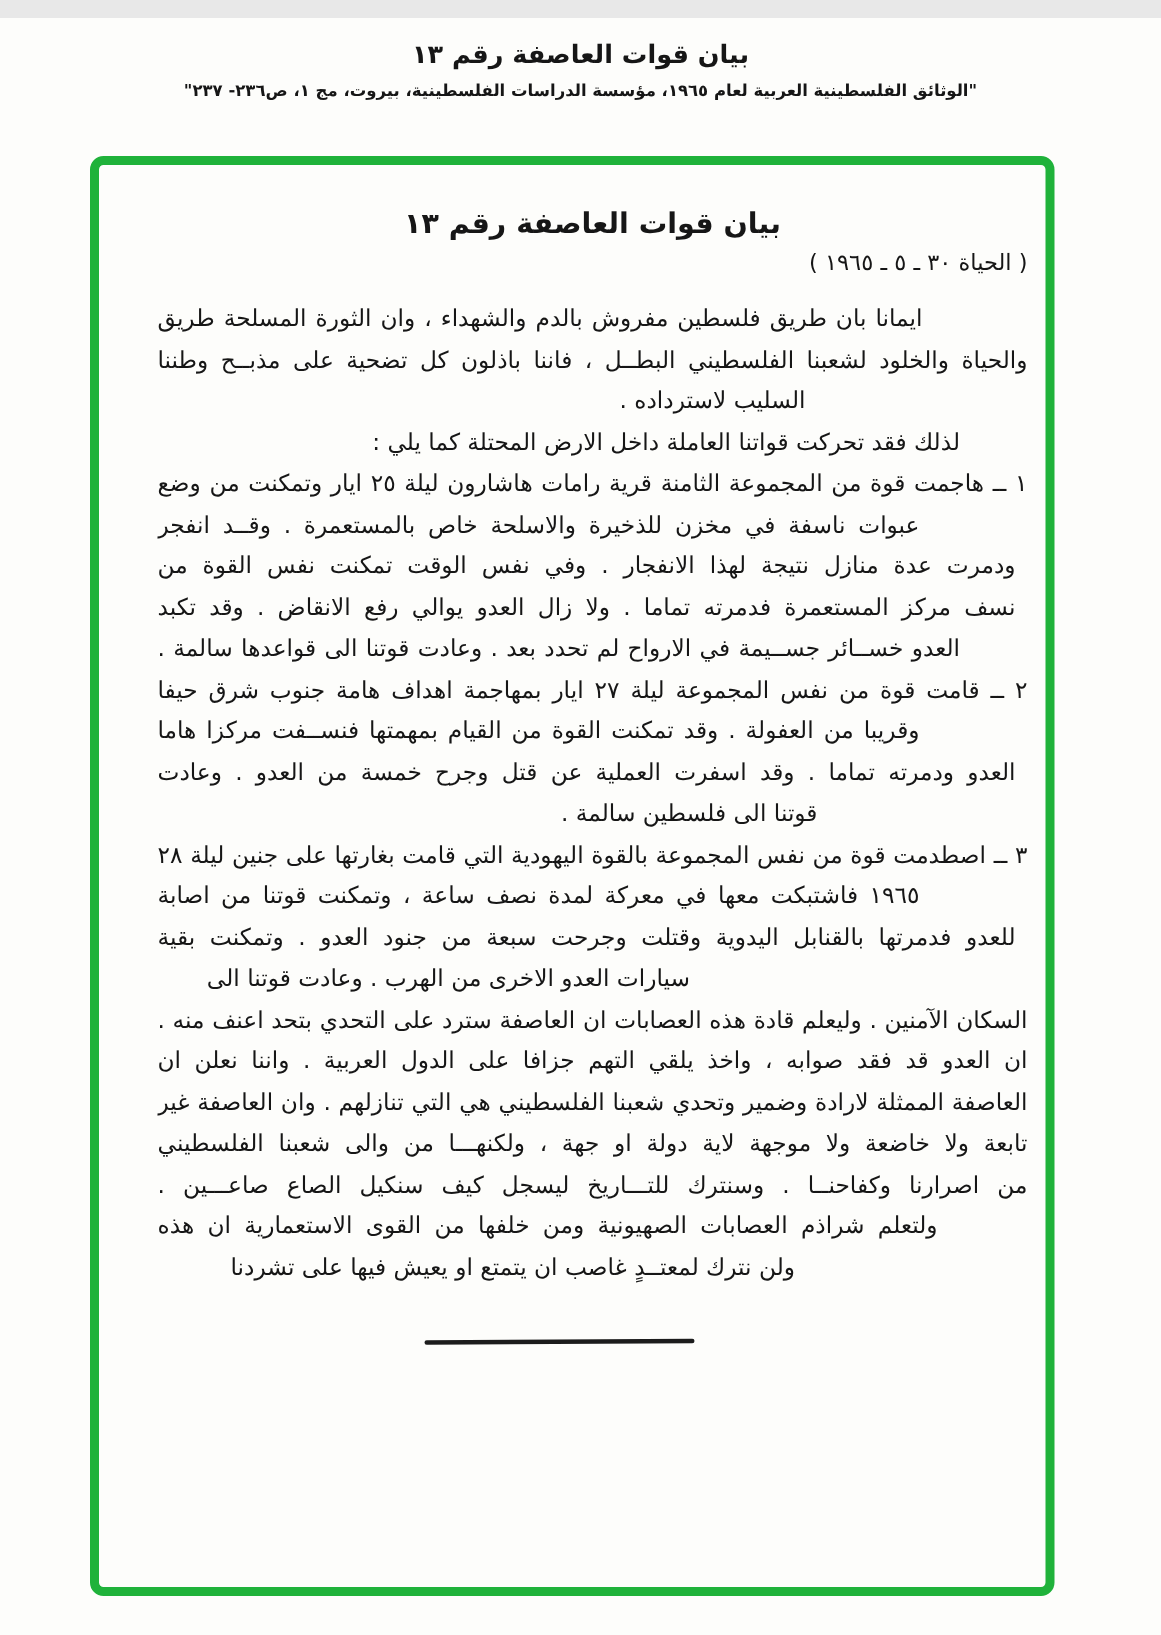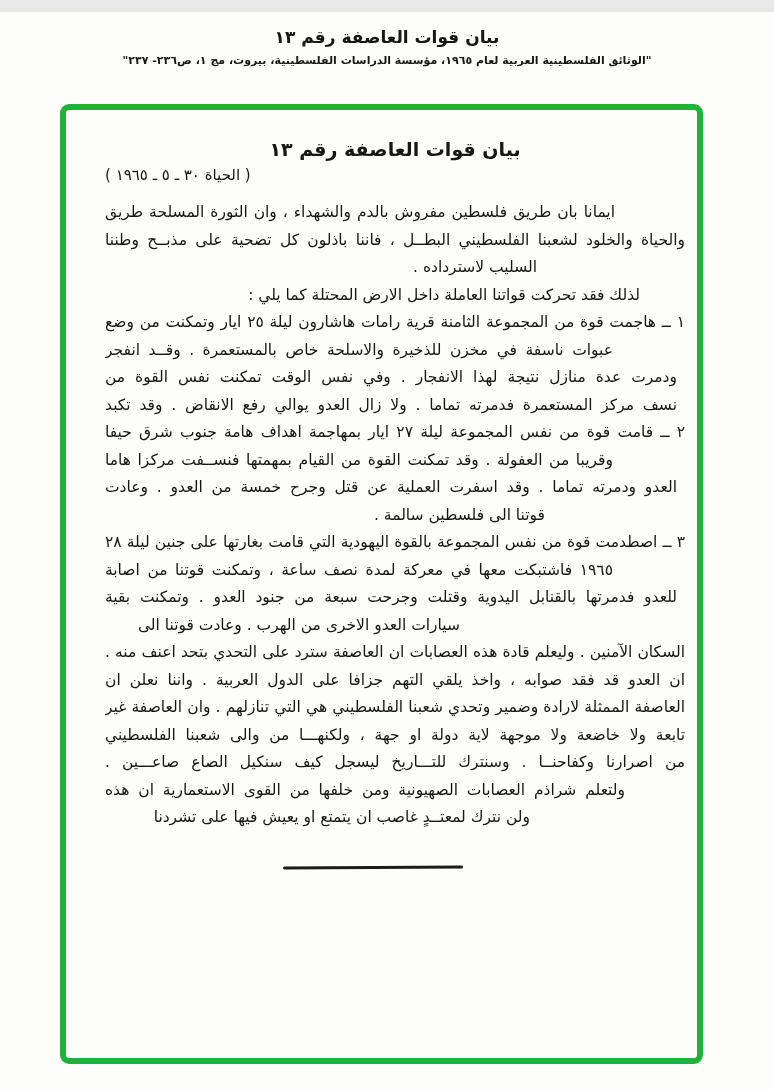--- a/index.html
+++ b/index.html
@@ -14,21 +14,21 @@
   .frame{
     position:absolute;left:60px;top:92px;width:643px;height:960px;
     border:6px solid var(--frame,#1fb23a);border-radius:9px;box-sizing:border-box;
     background:#fdfdfb;
   }
   .doc{
     position:absolute;top:0;left:0;right:0;bottom:0;
     direction:rtl;padding:26px 12px 0 39px;box-sizing:border-box;
   }
   .d-title{text-align:center;font-weight:bold;font-size:19px;line-height:26px;}
-  .d-date{text-align:left;font-size:15px;line-height:22px;margin-top:2px;}
+  .d-date{text-align:right;font-size:15px;line-height:22px;margin-top:2px;}
   .body{margin-top:13px;}
   .ln{
     font-size:15.5px;line-height:27.5px;height:27.5px;overflow:hidden;
     text-align:justify;text-align-last:justify;-moz-text-align-last:justify;
     text-justify:inter-word;
   }
   .short{text-align:right;text-align-last:right;-moz-text-align-last:right;}
   .pr8{padding-right:8px;}
   .pr20{padding-right:20px;}
   .pr45{padding-right:45px;}
@@ -65,20 +65,21 @@
         <div class="ln pr70">ايمانا بان طريق فلسطين مفروش بالدم والشهداء ، وان الثورة المسلحة طريق الكرامة</div>
         <div class="ln">والحياة والخلود لشعبنا الفلسطيني البطــل ، فاننا باذلون كل تضحية على مذبــح وطننا</div>
         <div class="ln short pr148">السليب لاسترداده .</div>
 
         <div class="ln short pr45">لذلك فقد تحركت قواتنا العاملة داخل الارض المحتلة كما يلي :</div>
 
         <div class="ln">١ ــ هاجمت قوة من المجموعة الثامنة قرية رامات هاشارون ليلة ٢٥ ايار وتمكنت من وضع</div>
         <div class="ln pr72">عبوات ناسفة في مخزن للذخيرة والاسلحة خاص بالمستعمرة .  وقــد انفجر المخزن</div>
         <div class="ln pr8">ودمرت عدة منازل نتيجة لهذا الانفجار . وفي نفس الوقت تمكنت نفس القوة من</div>
         <div class="ln pr8">نسف مركز المستعمرة فدمرته تماما . ولا زال العدو يوالي رفع الانقاض . وقد تكبد</div>
+        <div class="ln pr45">العدو خســائر جســيمة في الارواح لم تحدد بعد . وعادت قوتنا الى قواعدها سالمة .</div>
 
         <div class="ln">٢ ــ قامت قوة من نفس المجموعة ليلة ٢٧ ايار بمهاجمة اهداف هامة جنوب شرق حيفا</div>
         <div class="ln pr72">وقريبا من العفولة . وقد تمكنت القوة من القيام بمهمتها فنســفت مركزا هاما لاستخبارات</div>
         <div class="ln pr8">العدو ودمرته تماما . وقد اسفرت العملية عن قتل وجرح خمسة من العدو . وعادت</div>
         <div class="ln short pr140">قوتنا الى فلسطين سالمة .</div>
 
         <div class="ln">٣ ــ اصطدمت قوة من نفس المجموعة بالقوة اليهودية التي قامت بغارتها على جنين ليلة ٢٨ ـ ٥ ـ</div>
         <div class="ln pr72">١٩٦٥ فاشتبكت معها في معركة لمدة نصف ساعة ، وتمكنت قوتنا من اصابة سيارة</div>
         <div class="ln pr8">للعدو فدمرتها بالقنابل اليدوية وقتلت وجرحت سبعة من جنود العدو . وتمكنت بقية</div>
         <div class="ln short pr225">سيارات العدو الاخرى من الهرب . وعادت قوتنا الى قواعدها سالمة .</div>

